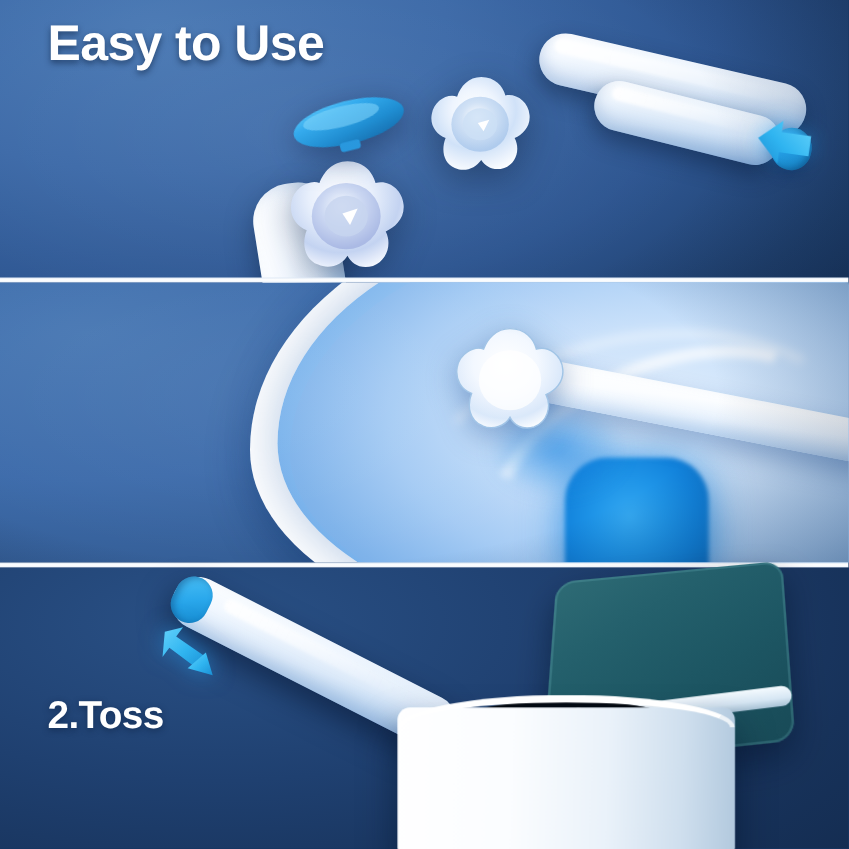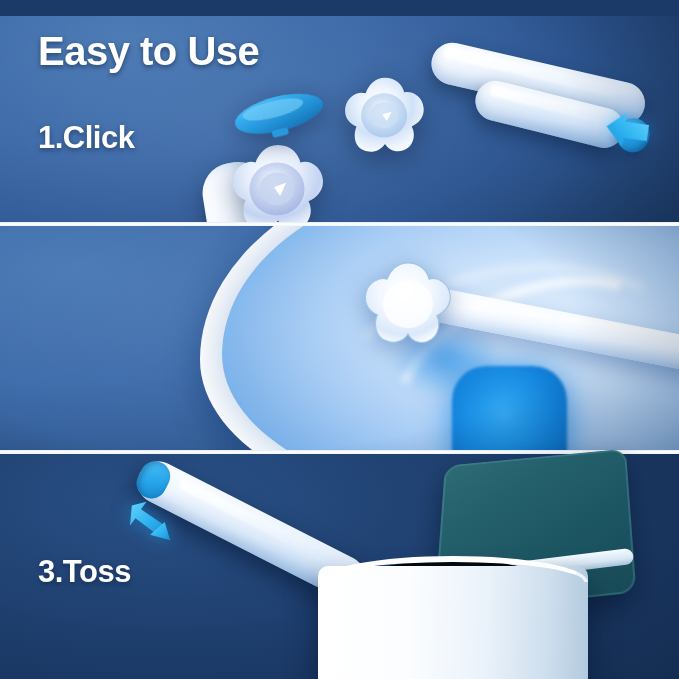--- a/index.html
+++ b/index.html
@@ -7,21 +7,21 @@
 
   #infographic{
     position:relative;
     width:679px;height:679px;
     overflow:hidden;
     background:#1b3a68;
   }
 
   
   .panel{position:absolute;left:0;width:679px;overflow:hidden;}
-  #panel-1{top:16px;height:260px;}
+  #panel-1{top:0;height:260px;}
   #panel-2{top:226px;height:224px;}
   #panel-3{top:454px;height:225px;}
 
   .divider{position:absolute;left:0;width:679px;height:4px;
            background:linear-gradient(180deg,#dfe9f5 0%,#ffffff 45%,#eef4fb 100%);}
   #divider-1{top:222px;}
   #divider-2{top:450px;}
 
   
   .bg{position:absolute;inset:0;}
@@ -361,21 +361,20 @@
         <linearGradient id="arrg1" x1="100%" y1="0%" x2="0%" y2="100%">
           <stop offset="0%" stop-color="#63d2fb"></stop>
           <stop offset="55%" stop-color="#2fb4f0"></stop>
           <stop offset="100%" stop-color="#1b8fd4"></stop>
         </linearGradient>
       </defs>
       <path d="M2 20 L22 2 L22 12 L48 12 L48 30 L22 30 L22 40 Z" fill="url(#arrg1)"></path>
     </svg>
 
     <div class="title">Easy to Use</div>
-    <div class="step-label" id="step-label-1">1.Click</div>
   </div>
 
   <div class="divider" id="divider-1"></div>
 
   <div class="panel" id="panel-2">
     <div class="bg"></div>
 
     <div id="bowl-rim"></div>
     <div id="bowl-outer"></div>
     <div id="bowl-inner"></div>
@@ -435,15 +434,15 @@
       <linearGradient id="arrg3" x1="0%" y1="0%" x2="100%" y2="100%">
         <stop offset="0%" stop-color="#63d2fb"></stop>
         <stop offset="55%" stop-color="#2fb4f0"></stop>
         <stop offset="100%" stop-color="#1b8fd4"></stop>
       </linearGradient>
     </defs>
     <path d="M4 6 L20 2 L14 10 L40 28 L32 38 L8 20 L2 28 Z" fill="url(#arrg3)"></path>
       <path d="M46 44 L24 38 L40 24 Z" fill="url(#arrg3)"></path>
   </svg>
 
-  <div class="step-label" id="step-label-3" style="top:554px;">3.Toss</div>
+  <div class="step-label" id="step-label-3" style="top:554px;">2.Toss</div>
 
 </div>
 
 </body></html>

